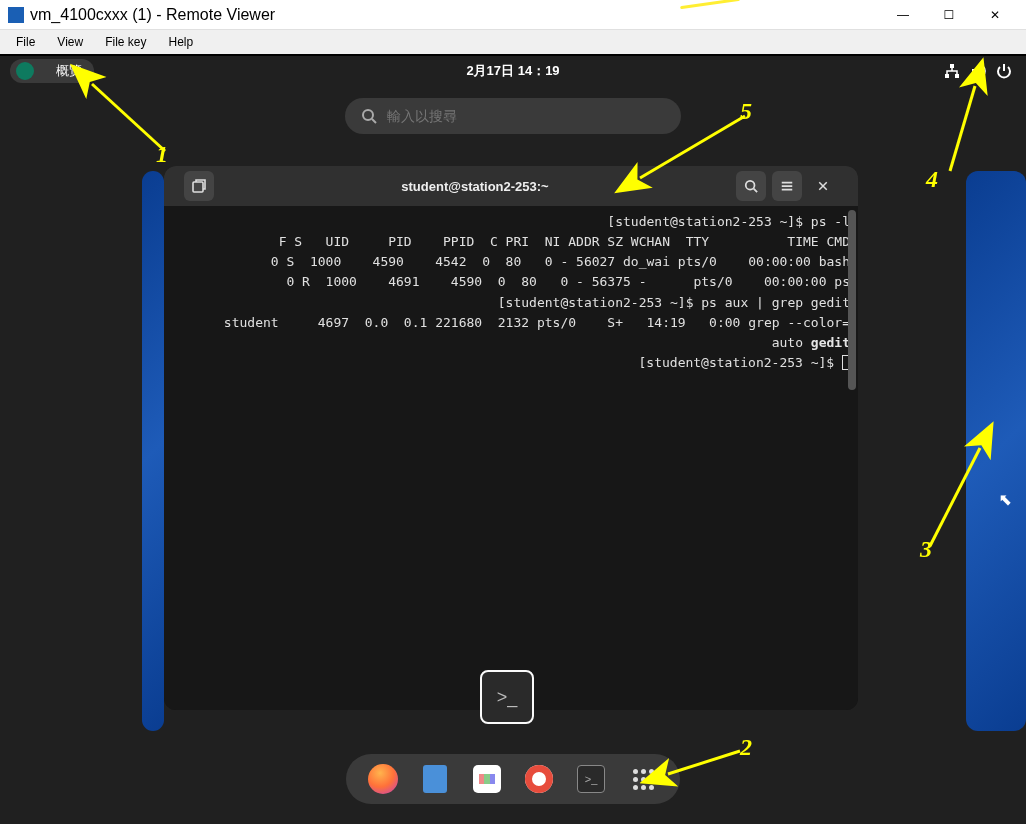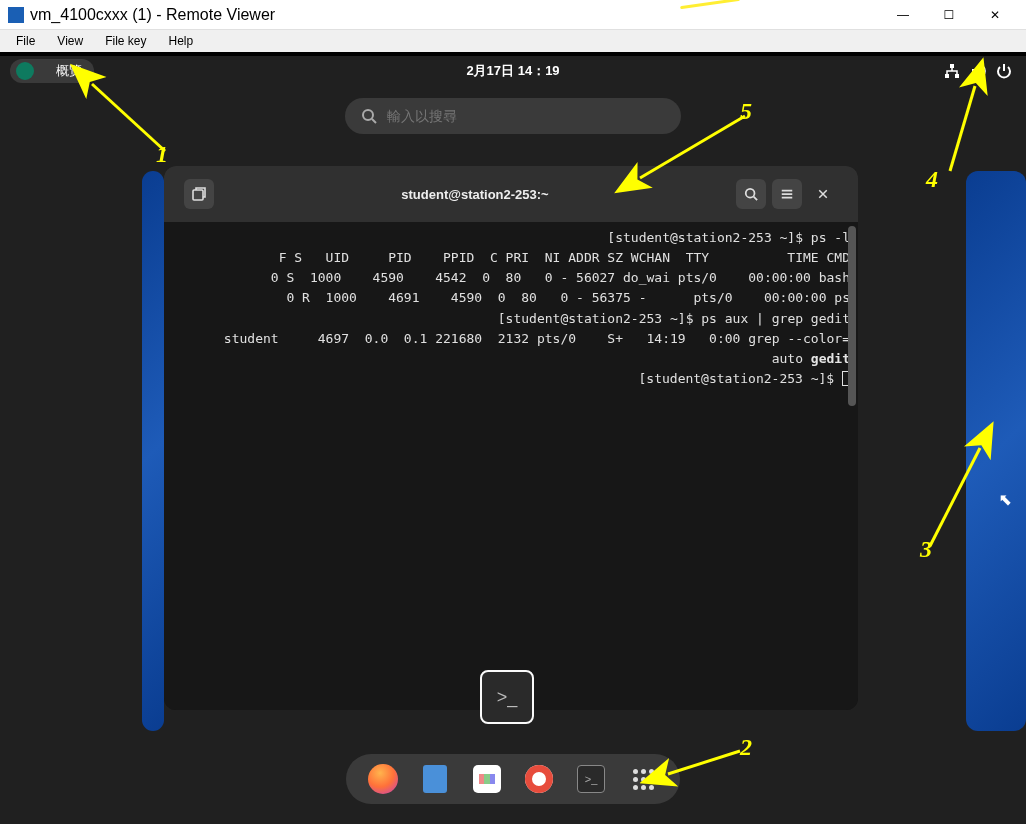--- a/index.html
+++ b/index.html
@@ -31,21 +31,21 @@
   display: flex; align-items: center; justify-content: center;
   font-size: 12px; color: #000;
 }
 .menubar {
   height: 26px;
   background: #f0f0f0;
   display: flex;
   align-items: center;
   padding: 0 6px;
   gap: 2px;
-  border-bottom: 4px solid #000000;
+  border-bottom: 2px solid #000000;
 }
 .menu-item { font-size: 12px; padding: 2px 10px; color: #000; }
 
 .gnome-area {
   position: absolute;
   top: 56px; left: 0; right: 0; bottom: 0;
   background: #202020;
   overflow: hidden;
 }
 .topbar {
@@ -117,21 +117,21 @@
   left: 164px;
   width: 694px;
   height: 544px;
   background: #171717;
   border-radius: 12px;
   display: flex;
   flex-direction: column;
   overflow: hidden;
 }
 .term-titlebar {
-  height: 56px;
+  height: 40px;
   background: #303030;
   display: flex;
   align-items: center;
   padding: 0 20px;
 }
 .term-tb-btn {
   width: 30px; height: 30px;
   border-radius: 6px;
   display: flex; align-items: center; justify-content: center;
   color: #ddd;

